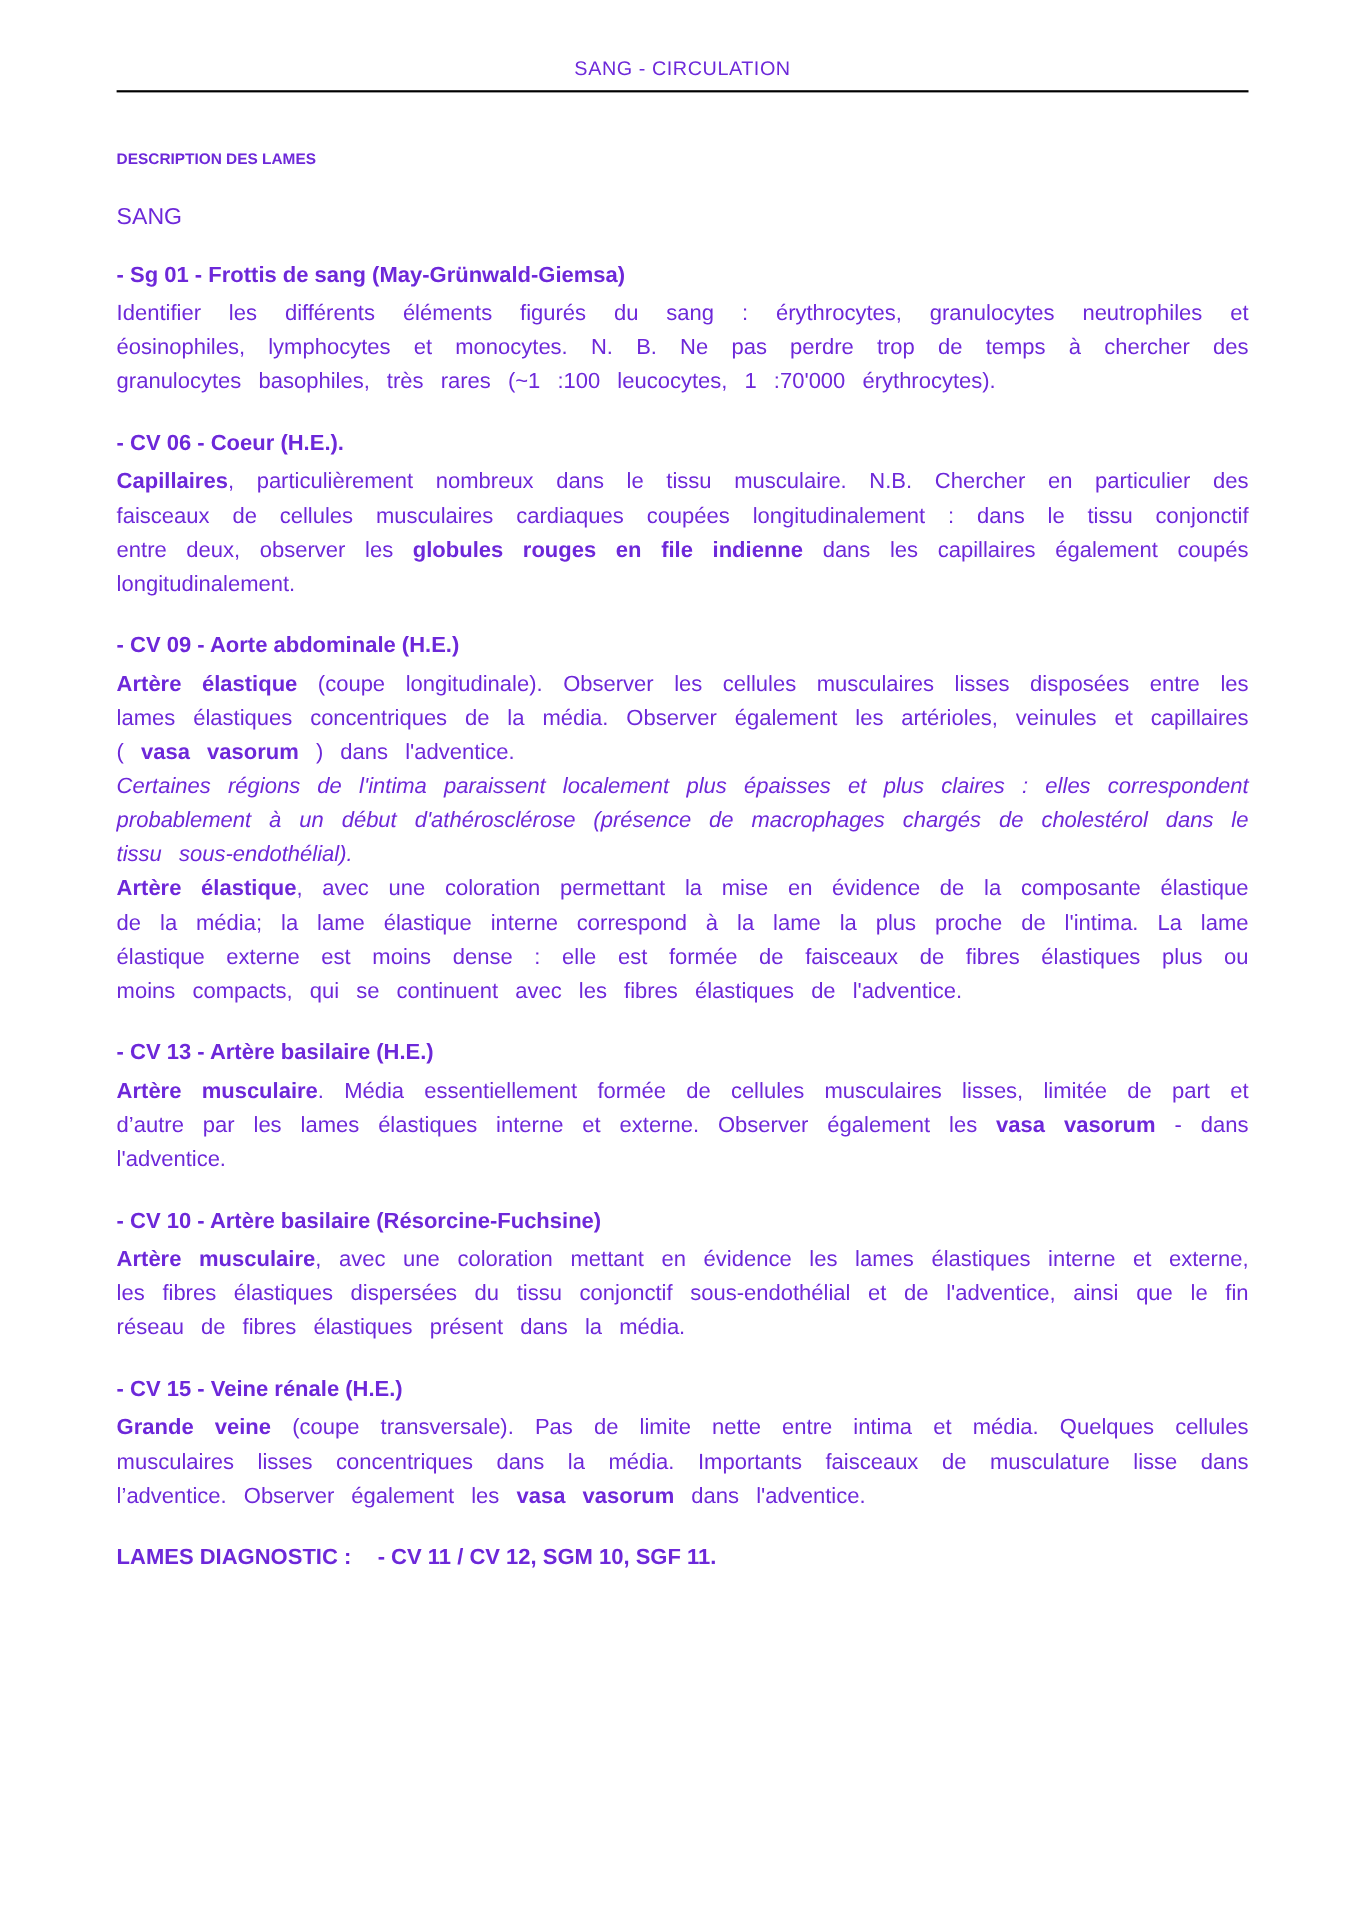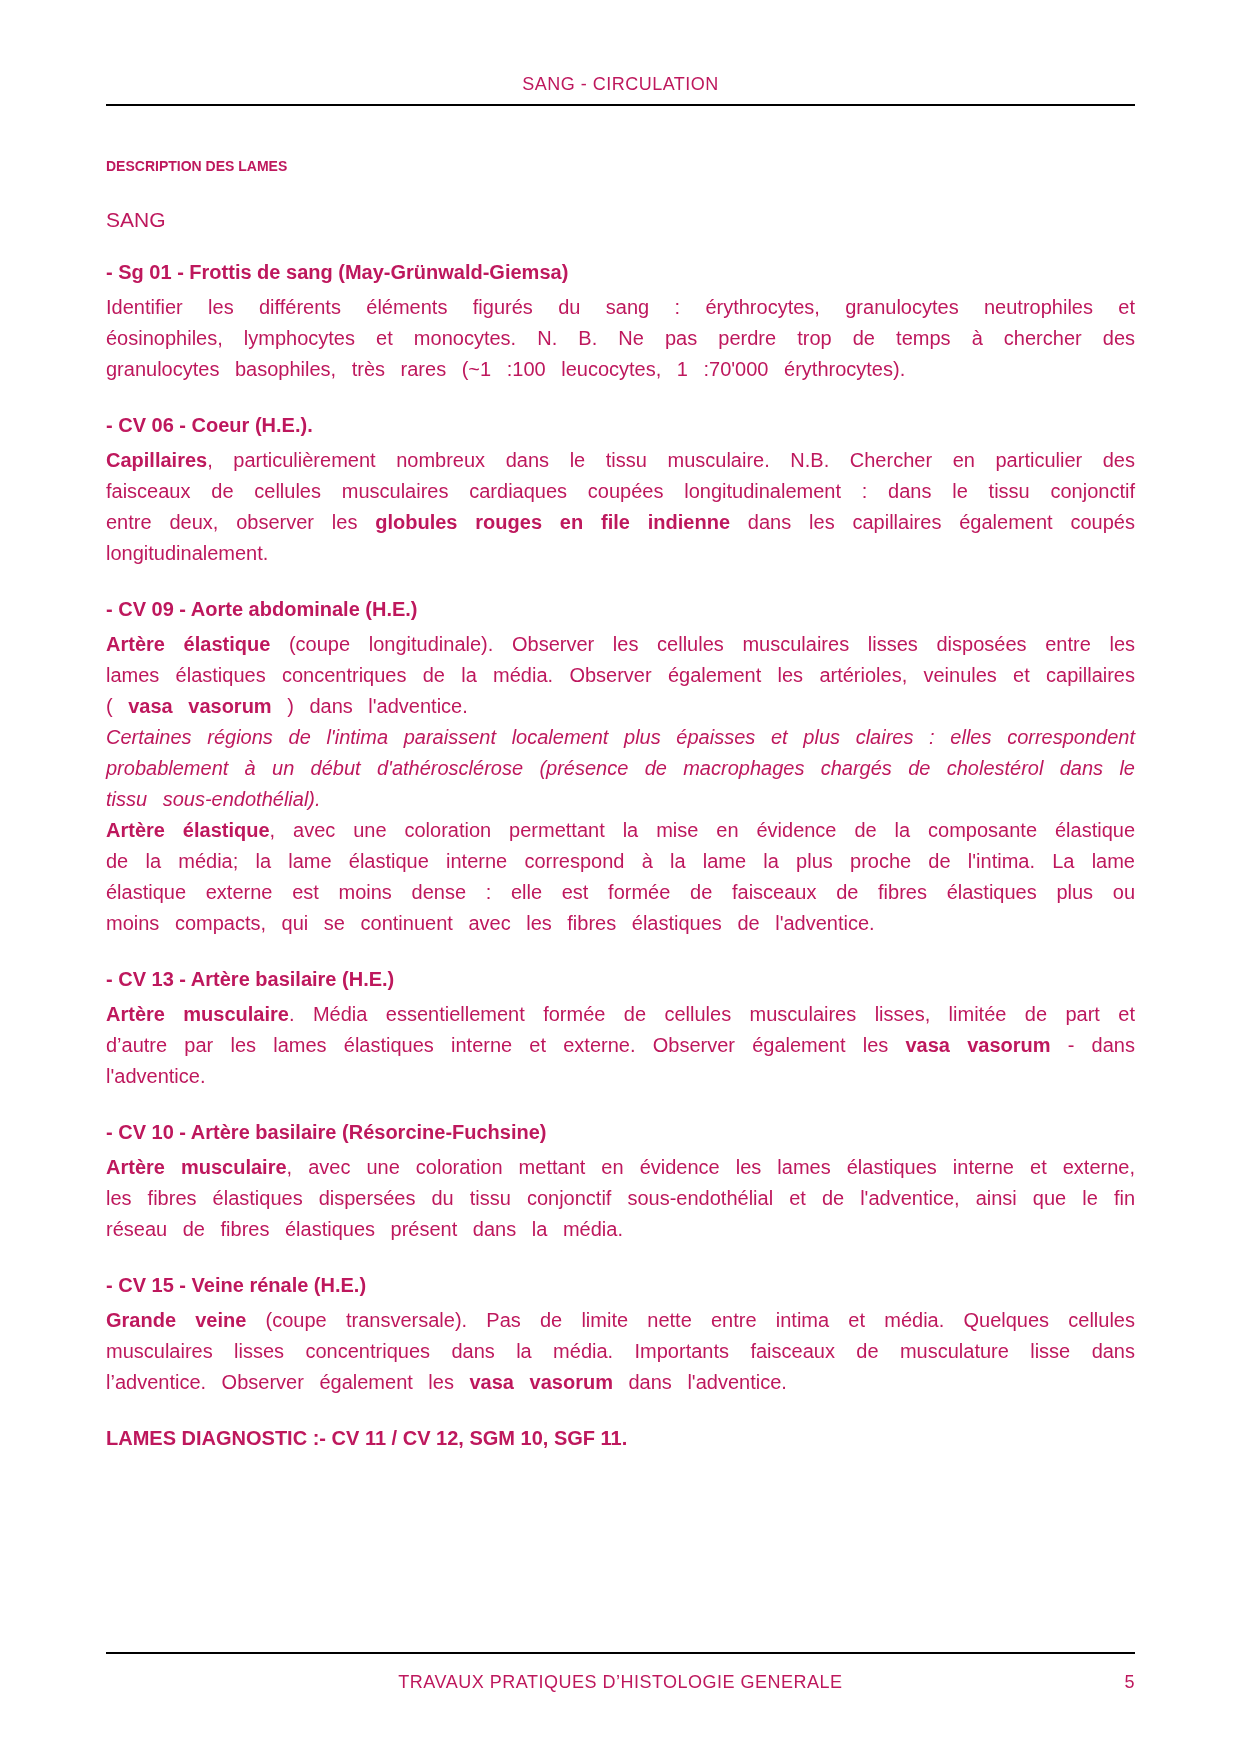--- a/index.html
+++ b/index.html
@@ -2,25 +2,25 @@
 <html><head>
 <meta charset="utf-8">
 <style>
   html, body { margin: 0; padding: 0; background: #ffffff; }
   .page {
     position: relative;
     width: 1241px;
     height: 1755px;
     background: #ffffff;
     box-sizing: border-box;
-    padding: 72px 106px 0 106px;
+    padding: 50px 106px 0 106px;
     font-family: "Liberation Sans", sans-serif;
     font-size: 20px;
     line-height: 31px;
-    color: #be185d;
+    color: #6d28d9;
   }
   .header-title {
     text-align: center;
     font-size: 18px;
     line-height: 24px;
     letter-spacing: 0.5px;
   }
   .rule {
     border: 0;
     border-top: 2px solid #000000;
@@ -53,21 +53,21 @@
     margin: 0;
     font-style: italic;
     text-align: justify;
     word-spacing: 10px;
   }
   .diagnostic-row {
     margin-top: 28px;
     font-weight: bold;
     line-height: 24px;
   }
-  .diagnostic-value { }
+  .diagnostic-value { margin-left: 24px; }
   footer {
     position: absolute;
     top: 1652px;
     left: 106px;
     right: 106px;
   }
   .footer-row {
     position: relative;
     margin-top: 16px;
     font-size: 18px;
@@ -118,21 +118,14 @@
 
     <h3 class="slide-title">- CV 15 - Veine rénale (H.E.)</h3>
     <p class="body-text"><b>Grande veine</b><span> (coupe transversale). Pas de limite nette entre intima et média. Quelques cellules musculaires lisses concentriques dans la média. Importants faisceaux de musculature lisse dans l’adventice. Observer également les </span><b>vasa vasorum</b><span> dans l'adventice.</span></p>
 
     <div class="diagnostic-row">
       <span class="diagnostic-label">LAMES DIAGNOSTIC :</span><span class="diagnostic-value">- CV 11 / CV 12, SGM 10, SGF 11.</span>
     </div>
 
   </main>
 
-  <footer>
-    <hr class="rule" style="margin:0;">
-    <div class="footer-row">
-      <span>TRAVAUX PRATIQUES D’HISTOLOGIE GENERALE</span>
-      <span class="page-number">5</span>
-    </div>
-  </footer>
 
 </div>
 
 </body></html>

